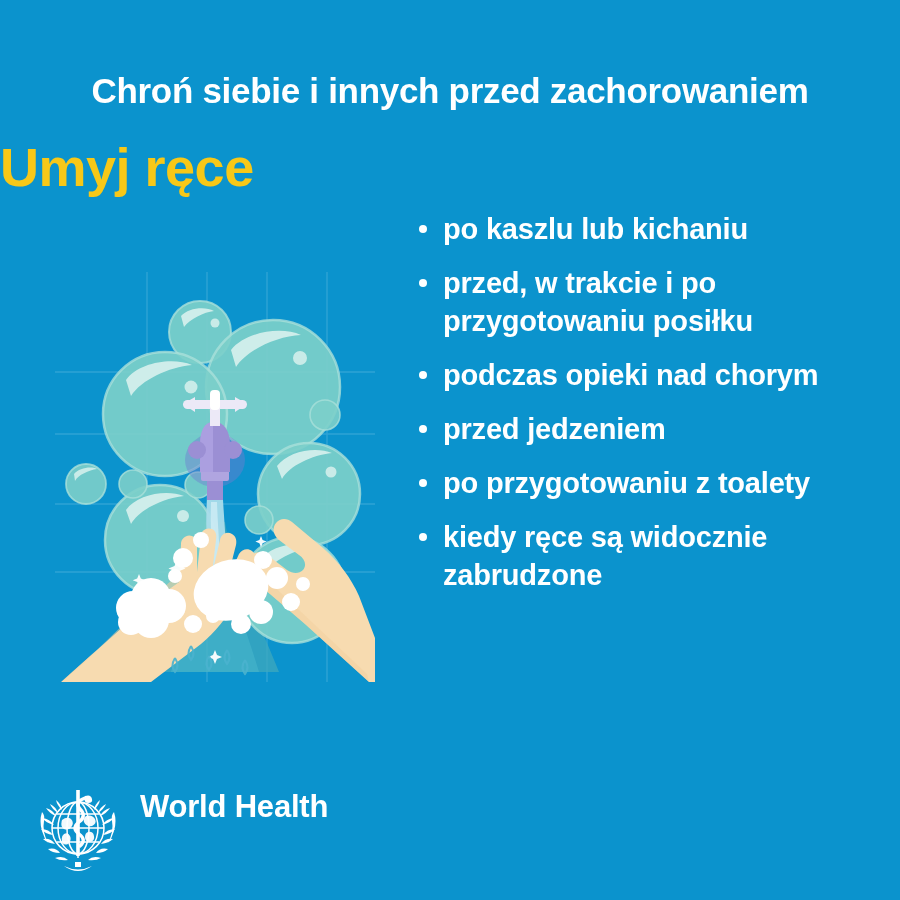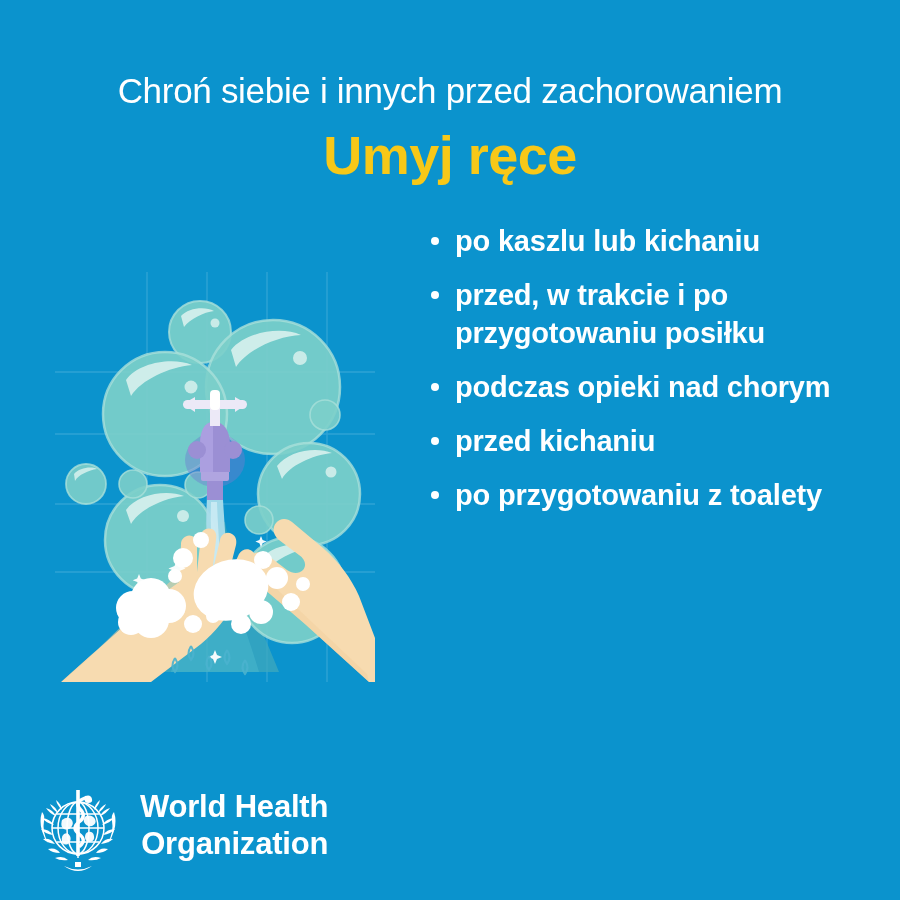--- a/index.html
+++ b/index.html
@@ -9,34 +9,34 @@
     background:#0b93cd;
     font-family:"Liberation Sans","DejaVu Sans",sans-serif;
     -webkit-font-smoothing:antialiased;
   }
   .poster{position:relative;width:900px;height:900px;background:#0b93cd;overflow:hidden;}
 
   
   .headline{
     position:absolute;left:0;top:70px;width:900px;
     text-align:center;color:#ffffff;
-    font-size:35px;font-weight:normal;letter-spacing:-0.3px;
+    font-size:35px;font-weight:bold;letter-spacing:-0.3px;
     line-height:42px;white-space:nowrap;
   }
   .subhead{
-    position:absolute;left:0;top:124px;width:900px;
-    text-align:center;color:#f7c818;
+    position:absolute;left:0;top:136px;width:900px;
+    color:#f7c818;
     font-size:54px;font-weight:bold;letter-spacing:-0.5px;
     line-height:62px;white-space:nowrap;
   }
 
   
   .bullets{
     position:absolute;left:405px;top:206px;width:470px;
-    margin:16px;padding:0;list-style:none;
+    margin:4px;padding:0;list-style:none;
   }
   .bullet{
     position:relative;
     padding-left:34px;
     margin-bottom:16px;
     color:#ffffff;
     font-size:29px;font-weight:bold;
     line-height:38px;
     letter-spacing:-0.2px;
   }
@@ -77,25 +77,29 @@
     <li class="bullet">
       <span class="dot"></span>
       <span>przed, w trakcie i po przygotowaniu posiłku</span>
     </li>
     <li class="bullet">
       <span class="dot"></span>
       <span>podczas opieki nad chorym</span>
     </li>
     <li class="bullet">
       <span class="dot"></span>
-      <span>przed kichaniu</span>
+      <span>przed jedzeniem</span>
     </li>
     <li class="bullet">
       <span class="dot"></span>
       <span>po przygotowaniu z toalety</span>
+    </li>
+    <li class="bullet">
+      <span class="dot"></span>
+      <span>kiedy ręce są widocznie zabrudzone</span>
     </li>
   </ul>
 
   <div class="illus">
     <svg width="320" height="410" viewBox="0 0 320 410" xmlns="http://www.w3.org/2000/svg">
       <defs>
         <clipPath id="panelClip">
             <rect x="0" y="0" width="320" height="410"></rect>
           </clipPath>
       </defs>
@@ -327,17 +331,16 @@
           <path d="M22 22 q6 3 8 9 q-6 -4 -8 -9 Z"></path>
           <path d="M28 18 q5 4 6 10 q-5 -5 -6 -10 Z"></path>
         </g>
 
         <path d="M36 84 q14 7 28 0 q-14 10 -28 0 Z" fill="#ffffff"></path>
         <rect x="47" y="80" width="6" height="5" fill="#ffffff"></rect>
       </svg>
     </div>
     <div class="logo-text">
       <span>World Health</span>
-      <span>Organization</span>
     </div>
   </div>
 
 </div>
 
 </body></html>

